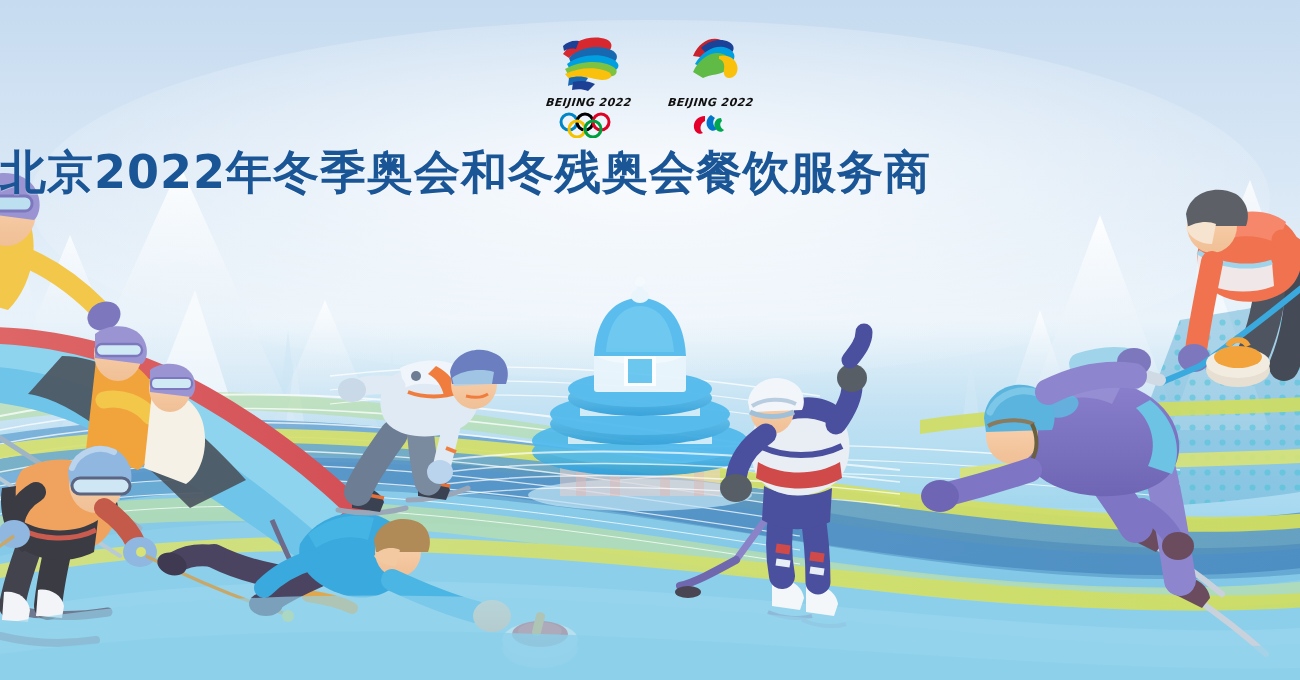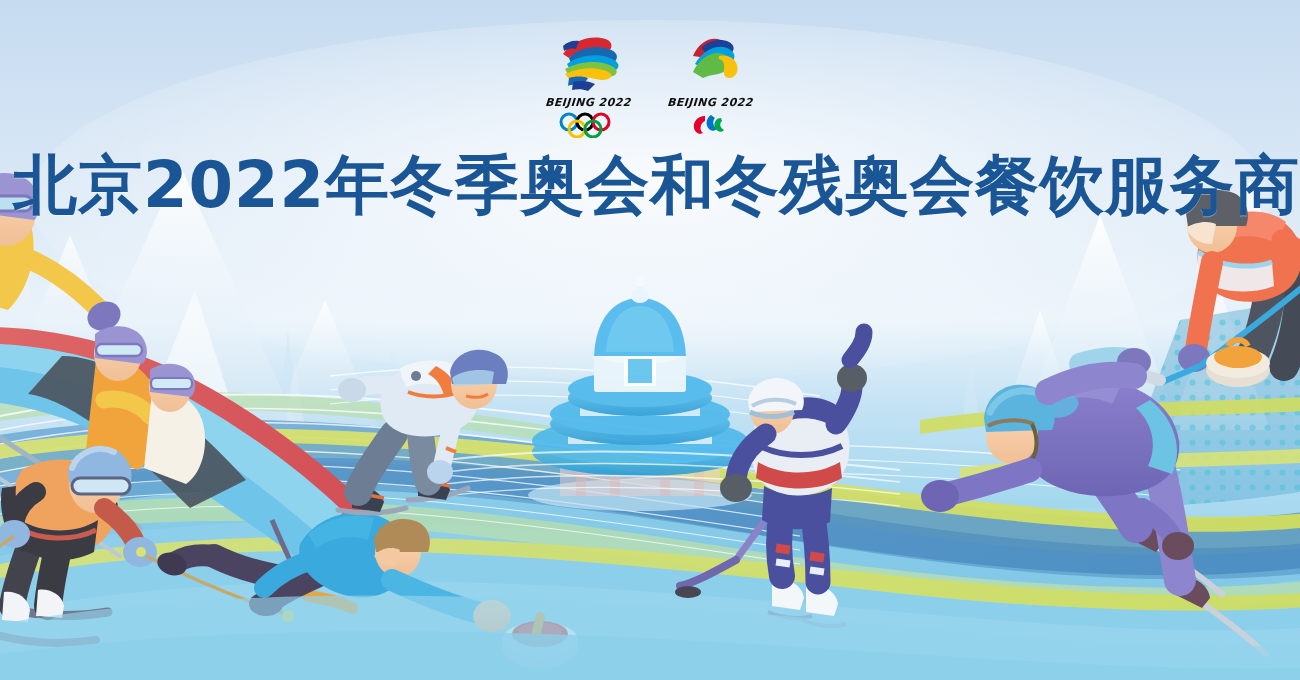--- a/index.html
+++ b/index.html
@@ -10,22 +10,22 @@
     width:1300px;height:680px;
     overflow:hidden;
     background:linear-gradient(180deg,#c6dbf0 0%,#cfe3f3 18%,#dceaf6 34%,#e8f1f8 46%,#bfe0f2 58%,#8fcfeb 78%,#88cbe9 100%);
   }
   .lyr{position:absolute;pointer-events:none;}
   .fill{left:0;top:0;width:1300px;height:680px;}
 
   
   #title{
     position:absolute;left:0;right:0;top:142px;
-    text-align:right;
-    font-size:64px;font-weight:700;letter-spacing:1px;
+    text-align:left;
+    font-size:46px;font-weight:700;letter-spacing:1px;
     color:#1a5596;
     font-family:"DejaVu Sans","Liberation Sans",sans-serif;
     white-space:nowrap;
     text-shadow:0 1px 0 rgba(255,255,255,.35);
   }
 
   
   #emblems{
     position:absolute;left:0;right:0;top:32px;
     display:flex;justify-content:center;align-items:flex-start;gap:22px;

